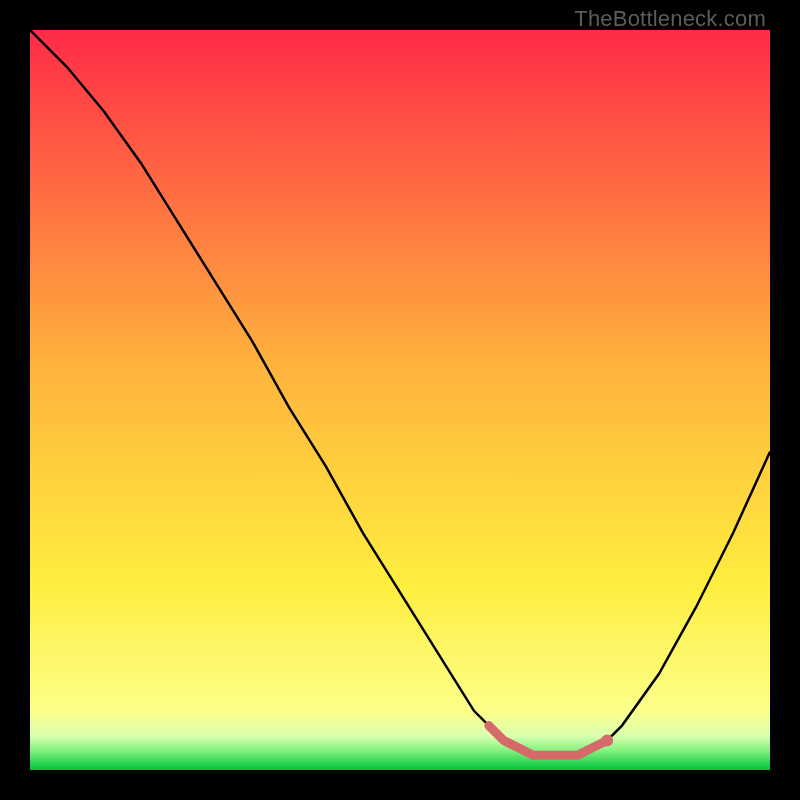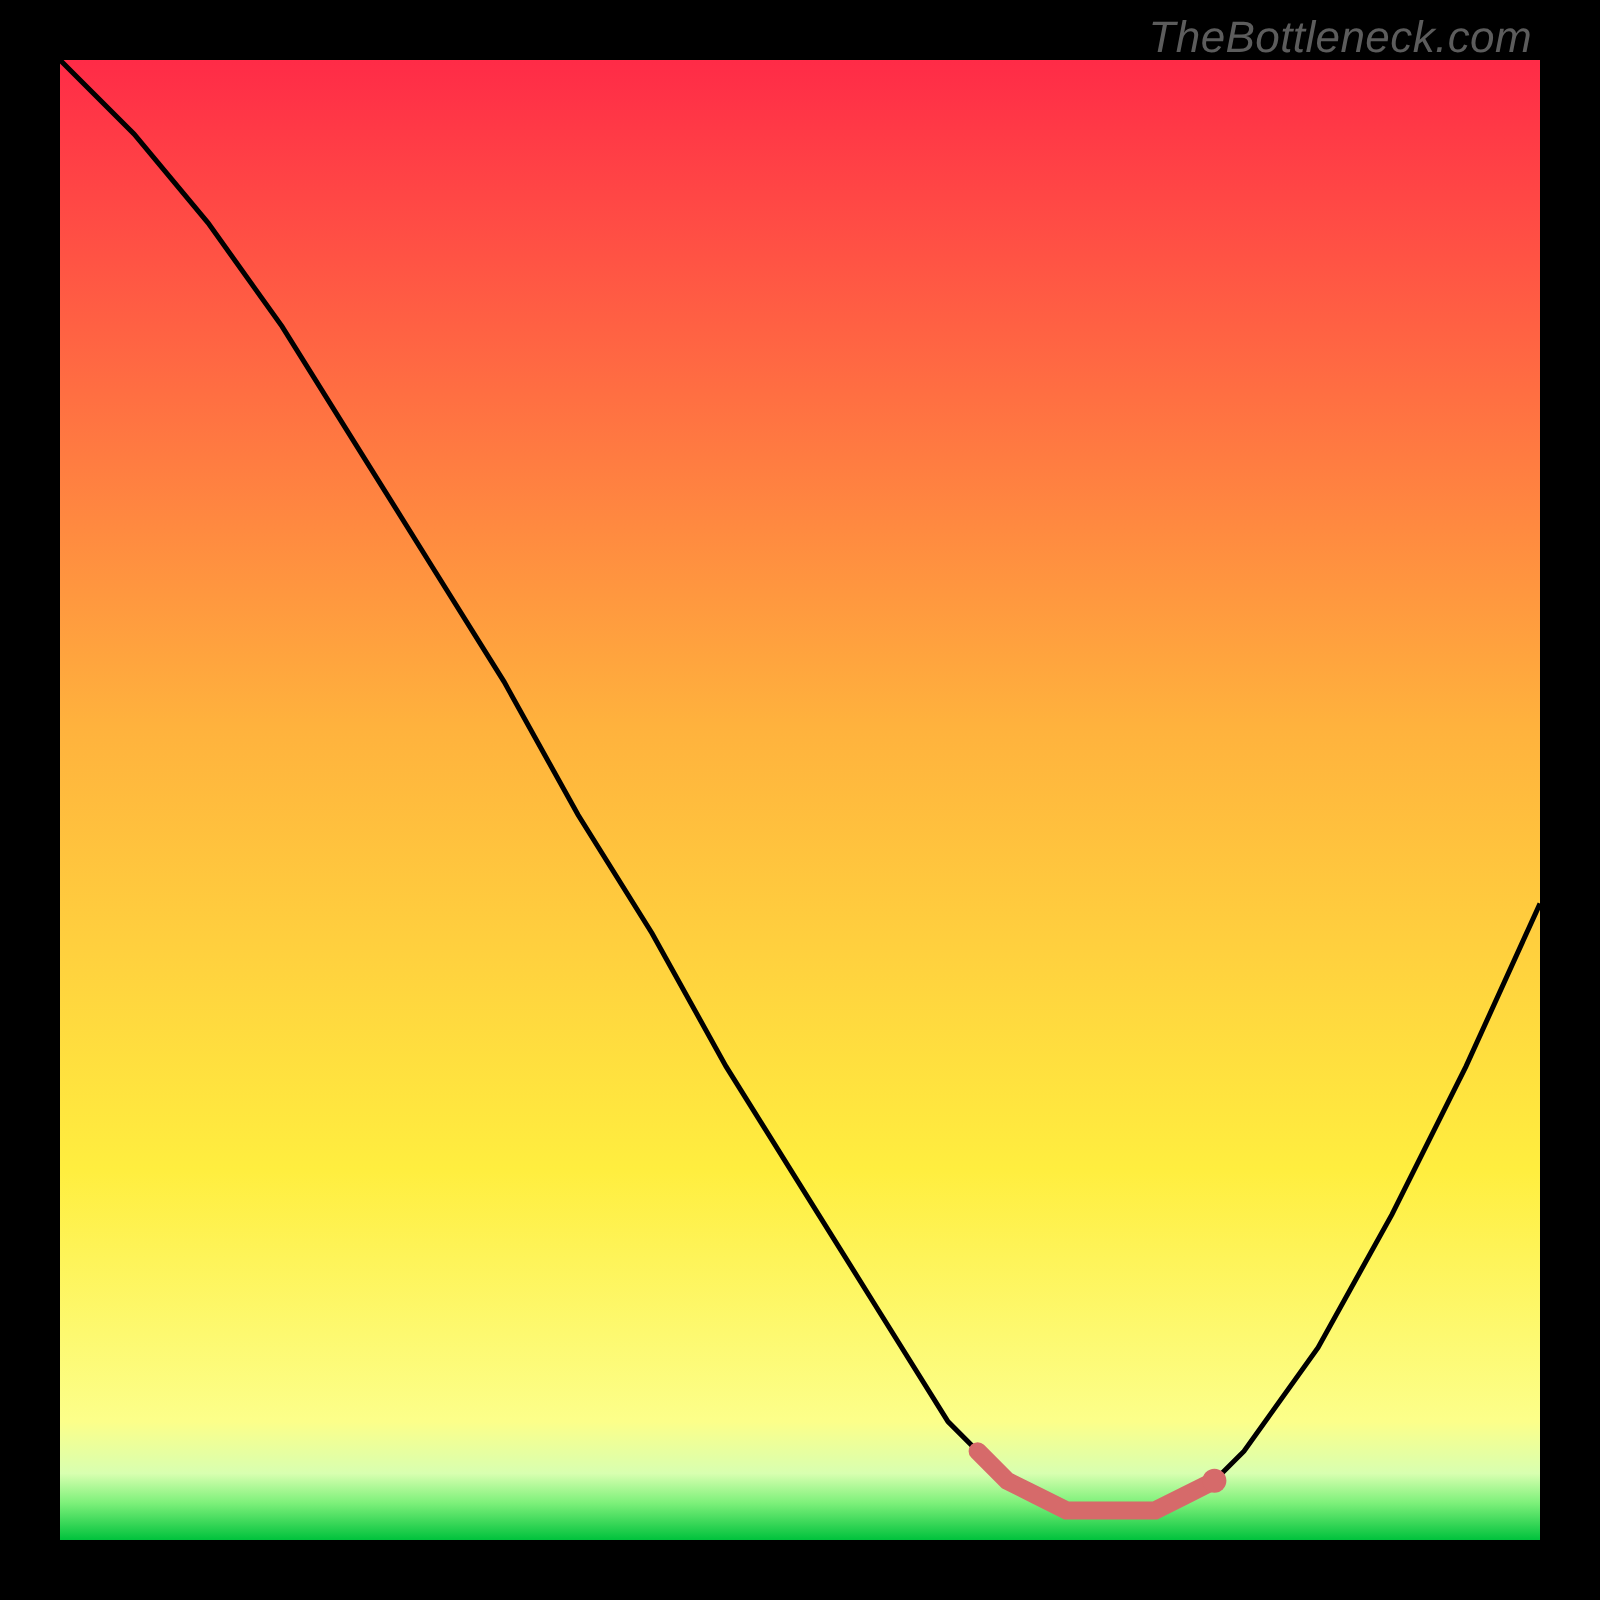--- a/index.html
+++ b/index.html
@@ -26,21 +26,20 @@
     height: 740px;
   }
   .watermark {
     position: absolute;
     top: 6px;
     right: 34px;
     font-family: Arial, Helvetica, sans-serif;
     font-size: 22px;
     color: #5c5c5c;
     letter-spacing: 0.2px;
-    font-style: italic;
   }
   svg.curve {
     position: absolute;
     left: 0;
     top: 0;
   }
 </style>
 </head>
 <body>
 

